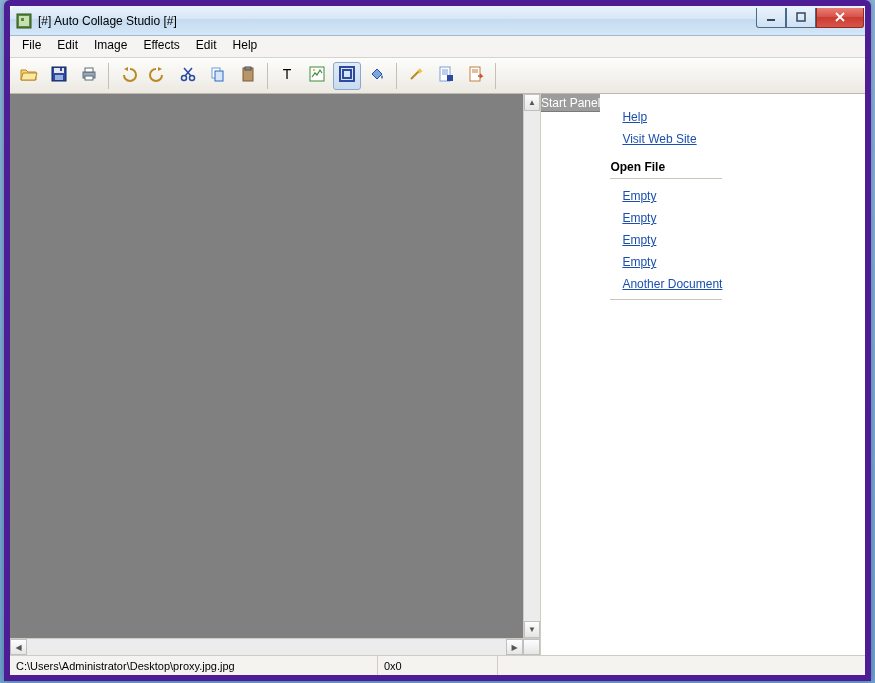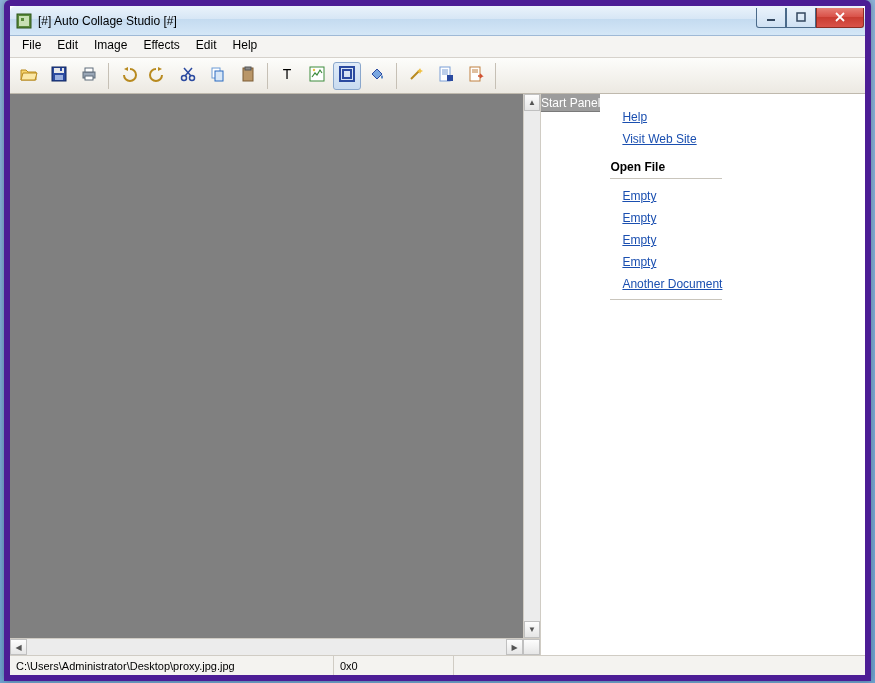--- a/index.html
+++ b/index.html
@@ -52,21 +52,21 @@
 .sidetitle { height:18px; background:#9c9c9c; color:#fff; font-size:12px; text-align:center; line-height:18px; border-bottom:1px solid #7a7a7a; }
 .sidebody { padding:8px 10px; font-size:12px; }
 .sidehdr { font-weight:bold; color:#000; padding:6px 0 4px; border-bottom:1px solid #c9c5bc; margin-bottom:2px; }
 .sidelist { padding:4px 0 4px 12px; }
 .sidelink { display:block; color:#1a4fb0; text-decoration:underline; padding:4px 0; cursor:pointer; width:fit-content; }
 .sidebox { border:1px solid #c9c5bc; border-top:none; border-left:none; border-right:none; }
 
 
 .statusbar { height:20px; background:#f4f3f0; border-top:1px solid #d0ccc4; display:flex; align-items:center; font-size:11px; }
 .statusbar .cell { padding:0 6px; height:100%; display:flex; align-items:center; border-right:1px solid #d0ccc4; }
-.statusbar .cell.path { width:324px; }
+.statusbar .cell.path { width:368px; }
 .statusbar .cell.dim { width:120px; }
 </style>
 </head>
 <body>
 
 <div class="window">
 
   <div class="titlebar">
     <span class="app-icon">
       <svg viewBox="0 0 16 16">

